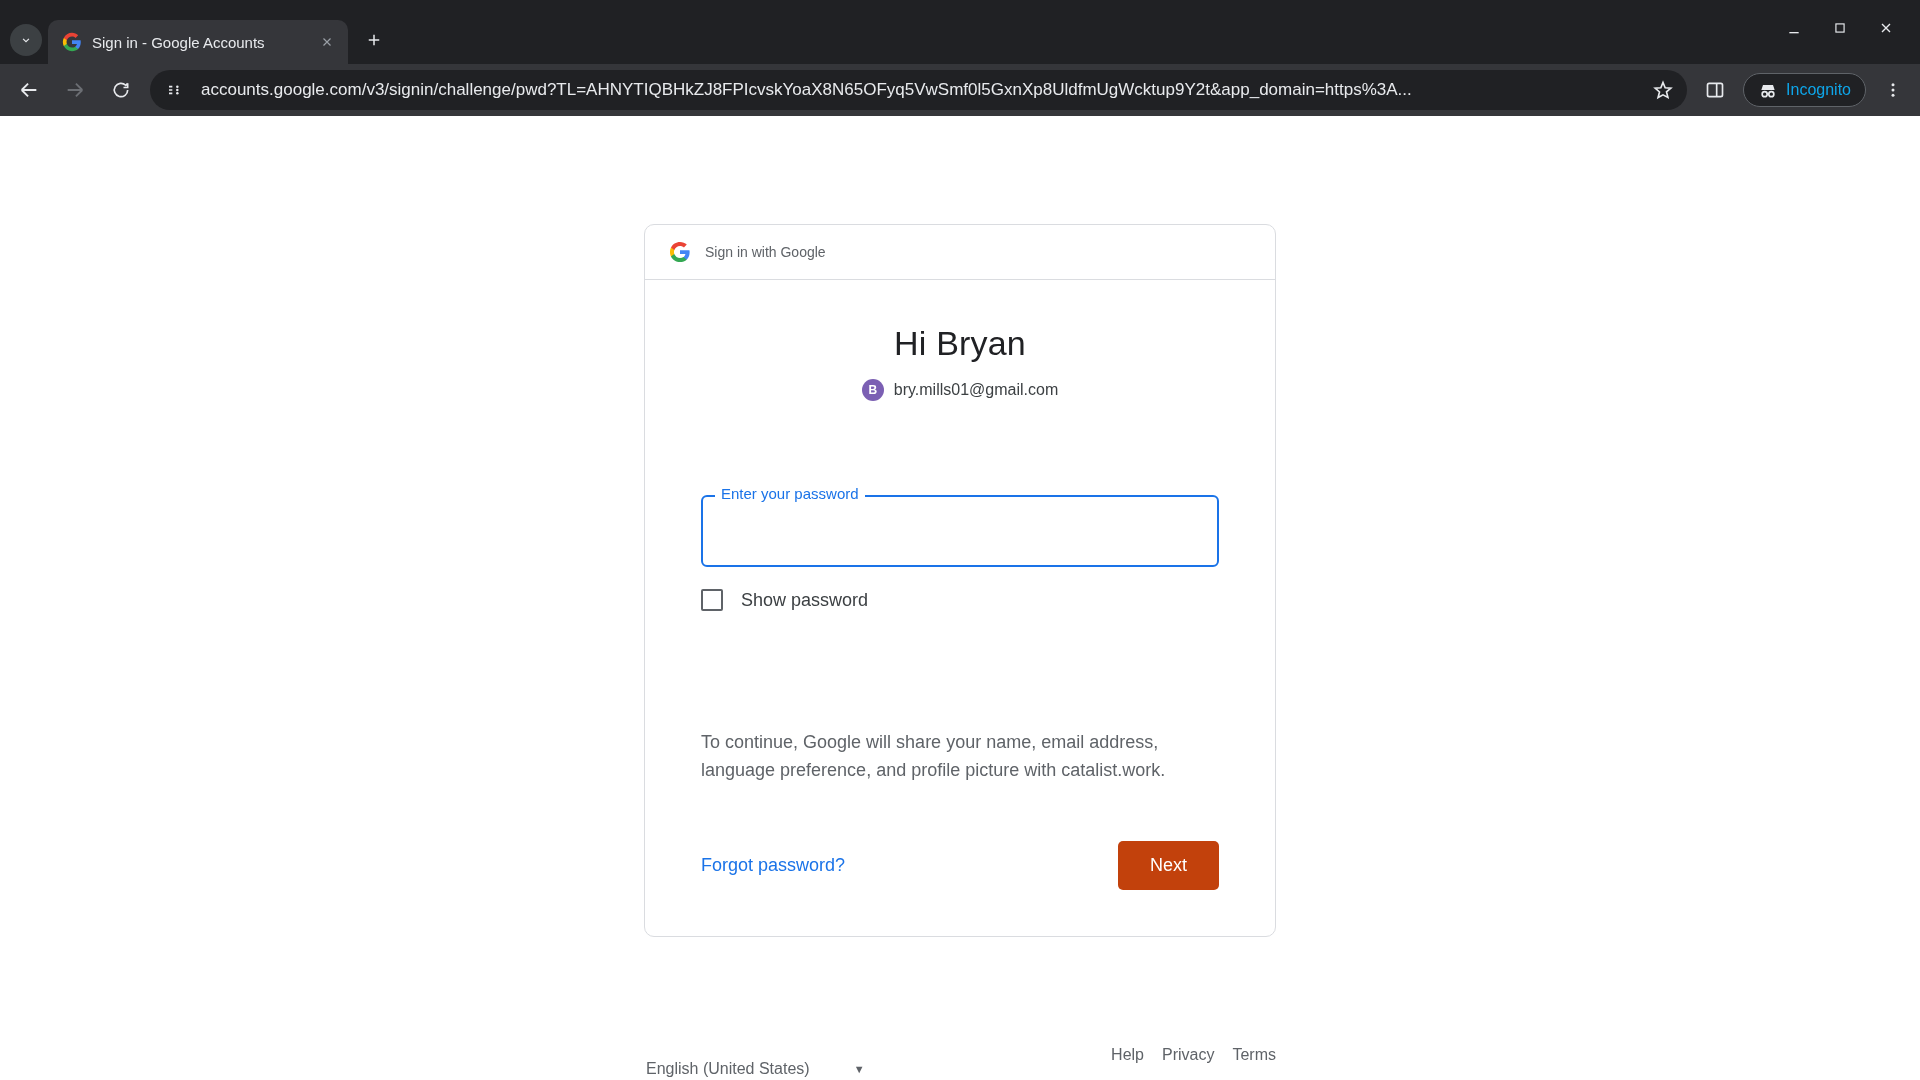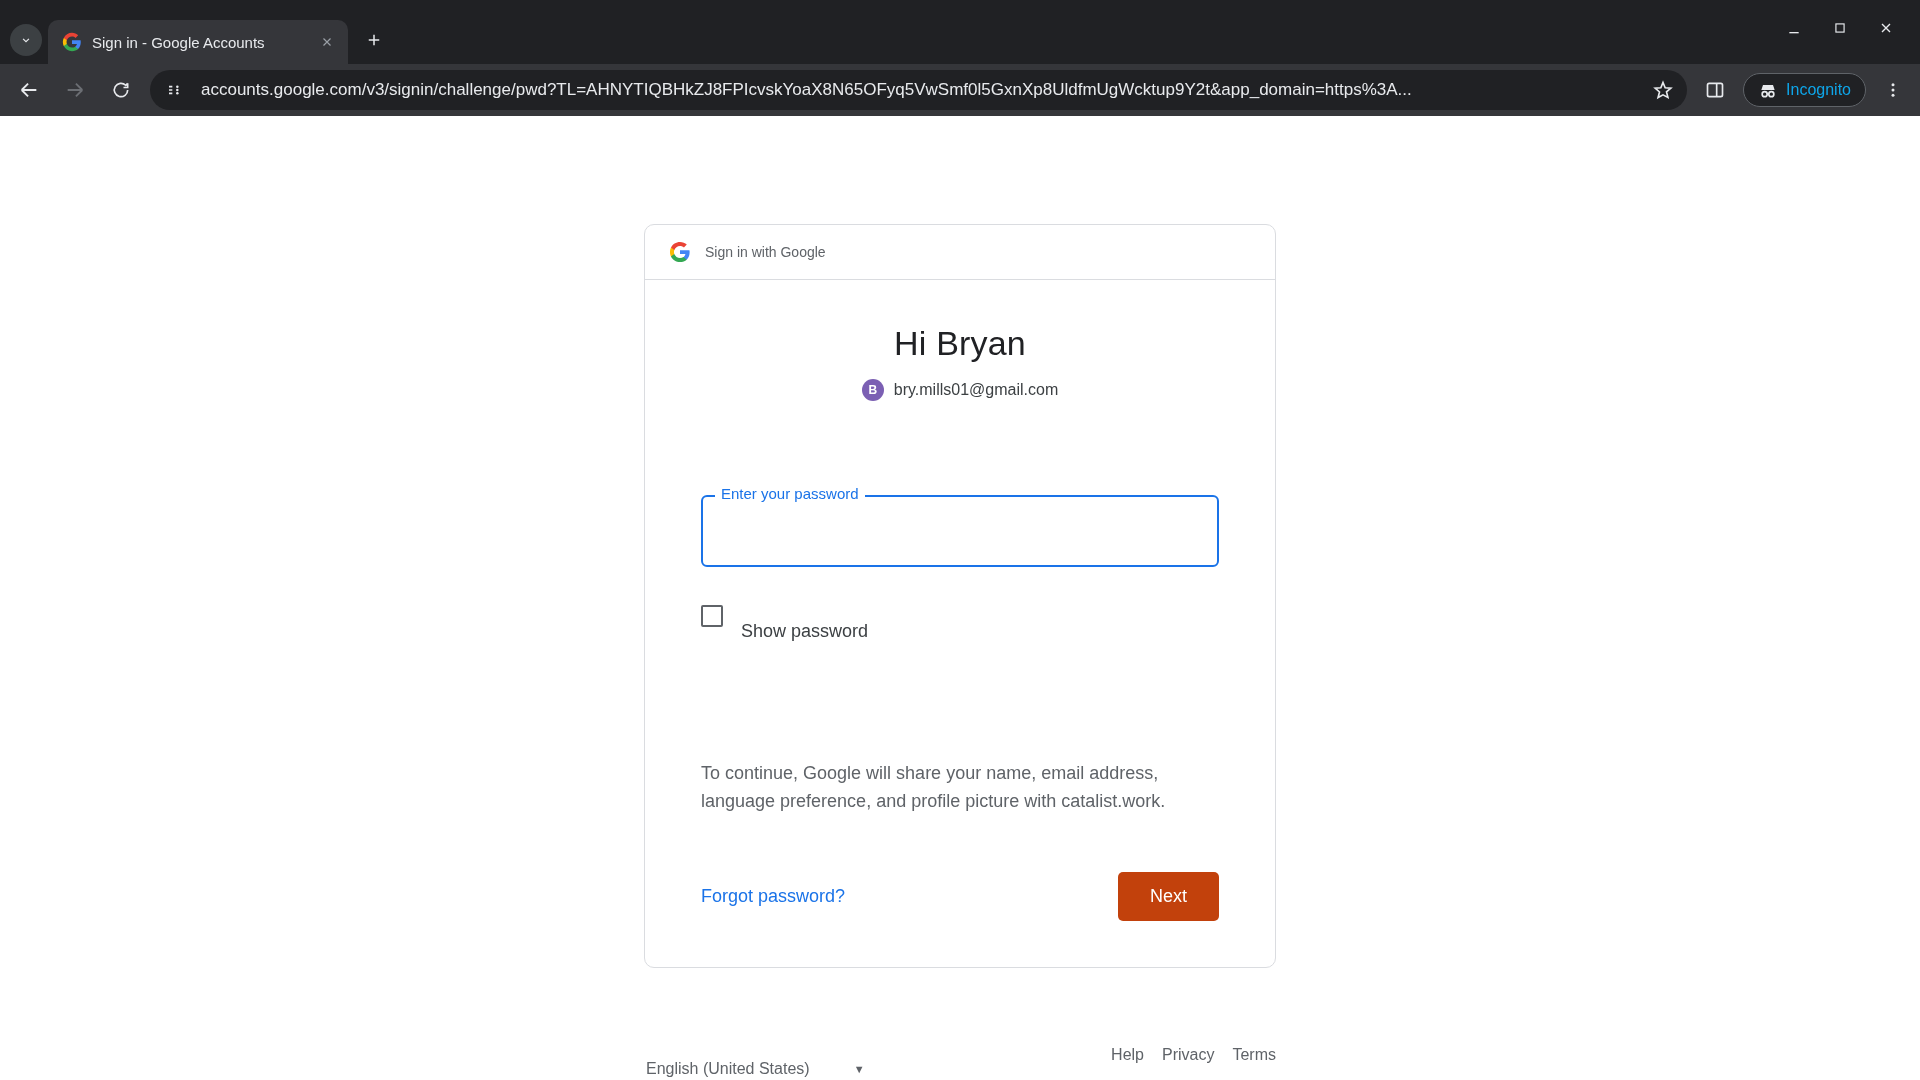--- a/index.html
+++ b/index.html
@@ -38,21 +38,21 @@
 .account-chip { display: flex; align-items: center; justify-content: center; gap: 10px; margin-top: 16px; }
 .account-avatar { width: 22px; height: 22px; border-radius: 50%; background: #7b5fb3; color: #fff; display: flex; align-items: center; justify-content: center; font-size: 12px; font-weight: 600; }
 .account-email { color: #3c4043; font-size: 16px; }
 
 .field-wrap { margin-top: 94px; position: relative; }
 .password-field { width: 100%; height: 72px; border: 2px solid #1a73e8; border-radius: 6px; font-size: 20px; padding: 0 20px; outline: none; color: #202124; }
 .field-label { position: absolute; top: -10px; left: 14px; background: #fff; padding: 0 6px; color: #1a73e8; font-size: 15px; }
 
 .showpw { display: flex; align-items: center; gap: 18px; margin-top: 22px; }
 .showpw .box { width: 22px; height: 22px; border: 2px solid #5f6368; border-radius: 2px; }
-.showpw .lbl { color: #3c4043; font-size: 18px; margin-top: 32px; }
+.showpw .lbl { color: #3c4043; font-size: 18px; }
 
 .disclosure { margin-top: 118px; color: #5f6368; font-size: 18px; line-height: 1.55; }
 
 .actions { display: flex; align-items: center; justify-content: space-between; margin-top: 56px; }
 .forgot { color: #1a73e8; font-size: 18px; font-weight: 500; }
 .next-btn { background: #c2410c; color: #fff; font-size: 18px; font-weight: 500; border: none; border-radius: 5px; padding: 14px 32px; cursor: pointer; }
 
 .footer { width: 632px; position: absolute; left: 50%; transform: translateX(-50%); top: 912px; display: flex; align-items: center; justify-content: space-between; color: #5f6368; font-size: 16px; }
 .lang { display: flex; align-items: center; gap: 44px; padding: 4px 2px; margin-top: 28px; }
 .lang .tri { font-size: 11px; color: #5f6368; }

